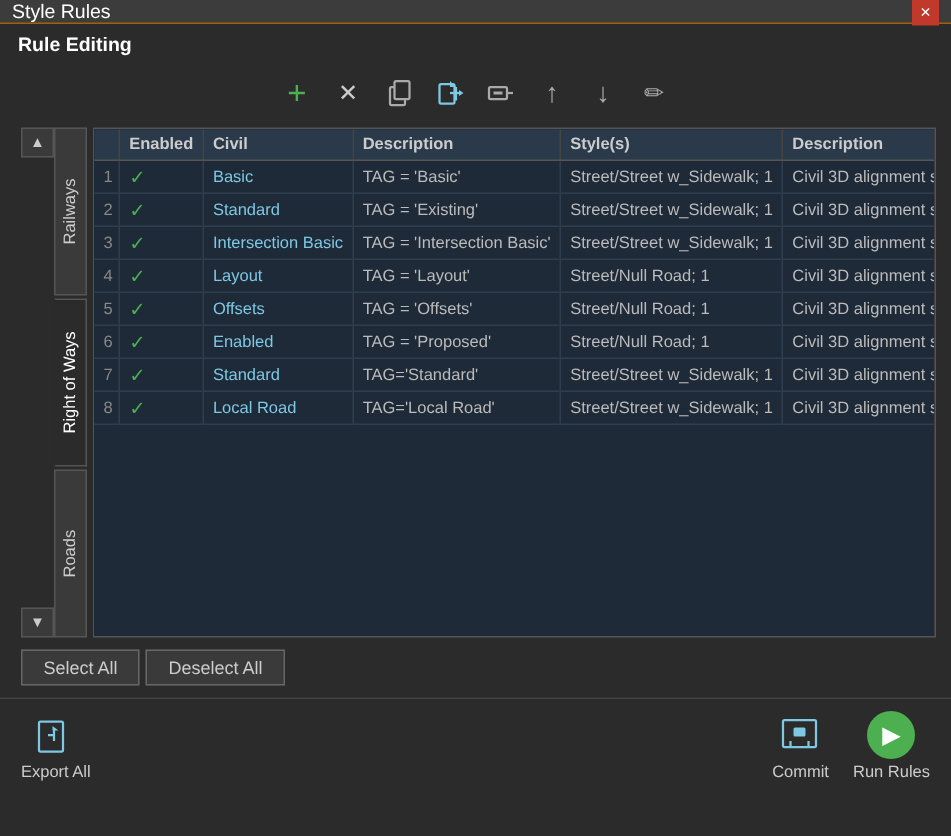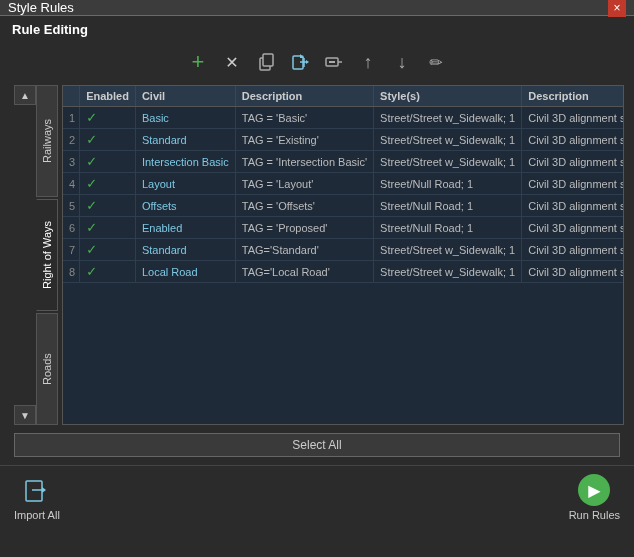--- a/index.html
+++ b/index.html
@@ -152,21 +152,20 @@
       color: #4caf50;
       font-size: 13px;
     }
     .col-name { color: #7ec8e3; margin-left: 40px; }
 
     
     .select-area {
       display: flex;
       gap: 4px;
       padding: 8px 14px;
-      flex-direction: column;
     }
     .sel-btn {
       padding: 4px 14px;
       background: #3a3a3a;
       border: 1px solid #666;
       color: #ccc;
       cursor: pointer;
       font-size: 12px;
     }
 
@@ -380,36 +379,49 @@
       <td>Street/Street w_Sidewalk; 1</td>
       <td>Civil 3D alignment style rule</td>
     </tr>
         </tbody>
     </table>
   </div>
 </div>
 
 <div class="select-area">
   <button class="sel-btn">Select All</button>
+  <button class="sel-btn">Deselect All</button>
 </div>
 
 <div class="bottom-bar">
   <div class="bottom-left">
     <button class="icon-btn">
-      <div class="icon-img import-icon">
+      <div class="icon-img export-icon">
         <svg width="30" height="30" viewBox="0 0 30 30">
           <rect x="4" y="6" width="16" height="20" rx="1" fill="none" stroke="#7ec8e3" stroke-width="1.5"></rect>
-          <line x1="10" y1="15" x2="22" y2="15" stroke="#7ec8e3" stroke-width="1.5"></line>
-          <polygon points="20,12 24,15 20,18" fill="#7ec8e3"></polygon>
+          <line x1="10" y1="15" x2="14" y2="15" stroke="#7ec8e3" stroke-width="1.5"></line>
+          <line x1="14" y1="11" x2="14" y2="19" stroke="#7ec8e3" stroke-width="1.5"></line>
+          <polygon points="13,9 17,12 13,12" fill="#7ec8e3"></polygon>
         </svg>
       </div>
-      <span>Import All</span>
+      <span>Export All</span>
     </button>
   </div>
   <div class="bottom-right">
+    <button class="icon-btn">
+      <div class="icon-img commit-icon">
+        <svg width="30" height="30" viewBox="0 0 30 30">
+          <rect x="3" y="5" width="22" height="18" rx="1" fill="none" stroke="#7ec8e3" stroke-width="1.5"></rect>
+          <line x1="8" y1="19" x2="8" y2="23" stroke="#7ec8e3" stroke-width="1.5"></line>
+          <line x1="20" y1="19" x2="20" y2="23" stroke="#7ec8e3" stroke-width="1.5"></line>
+          <rect x="10" y="10" width="8" height="6" rx="1" fill="#7ec8e3"></rect>
+        </svg>
+      </div>
+      <span>Commit</span>
+    </button>
     <button class="icon-btn">
       <div class="icon-img">
         <div class="run-icon">▶</div>
       </div>
       <span>Run Rules</span>
     </button>
   </div>
 </div>
 
 </body></html>

